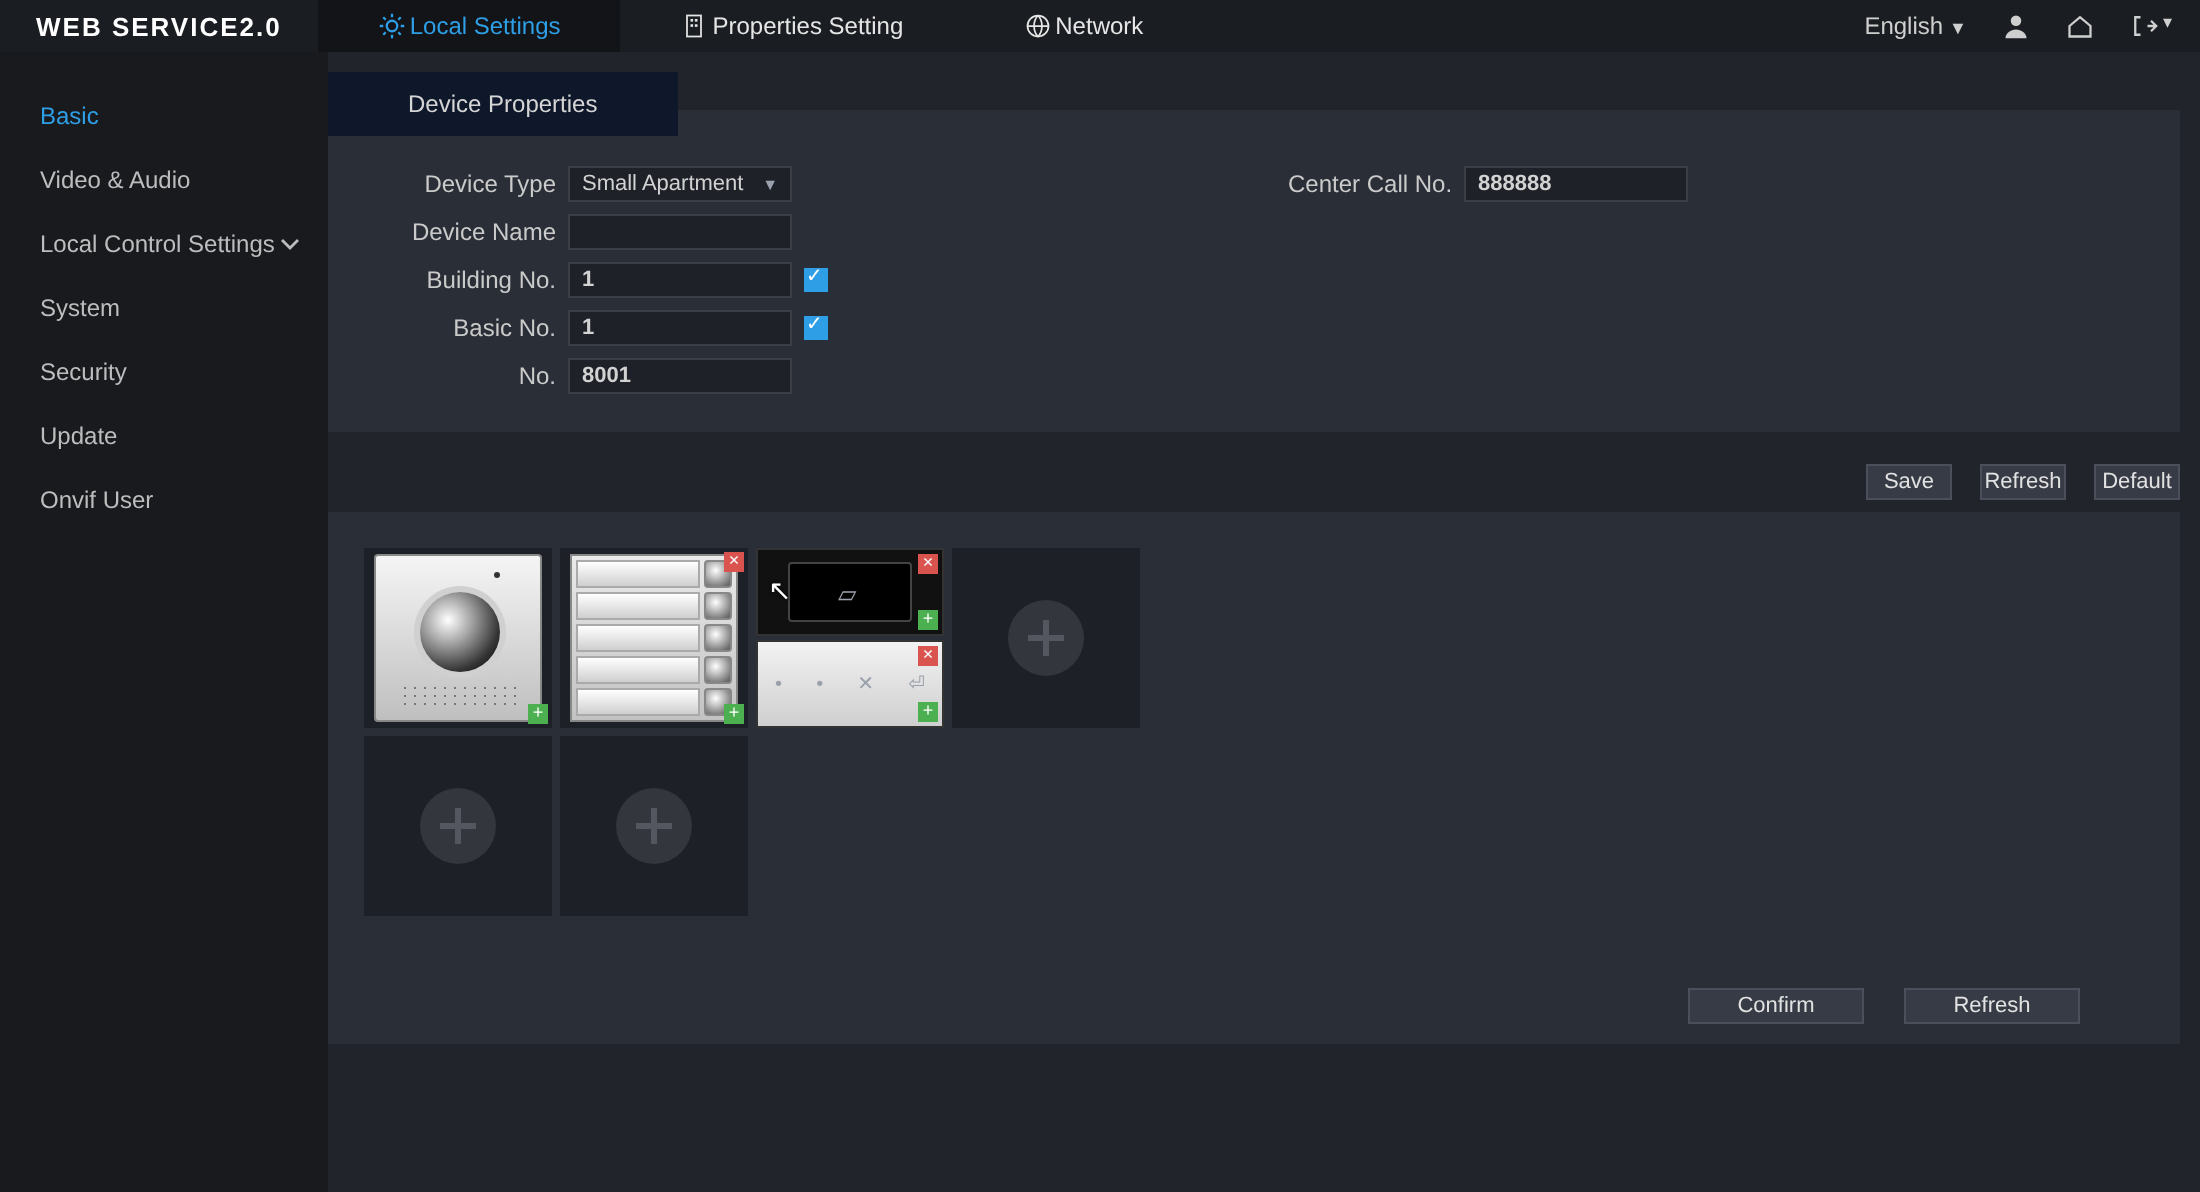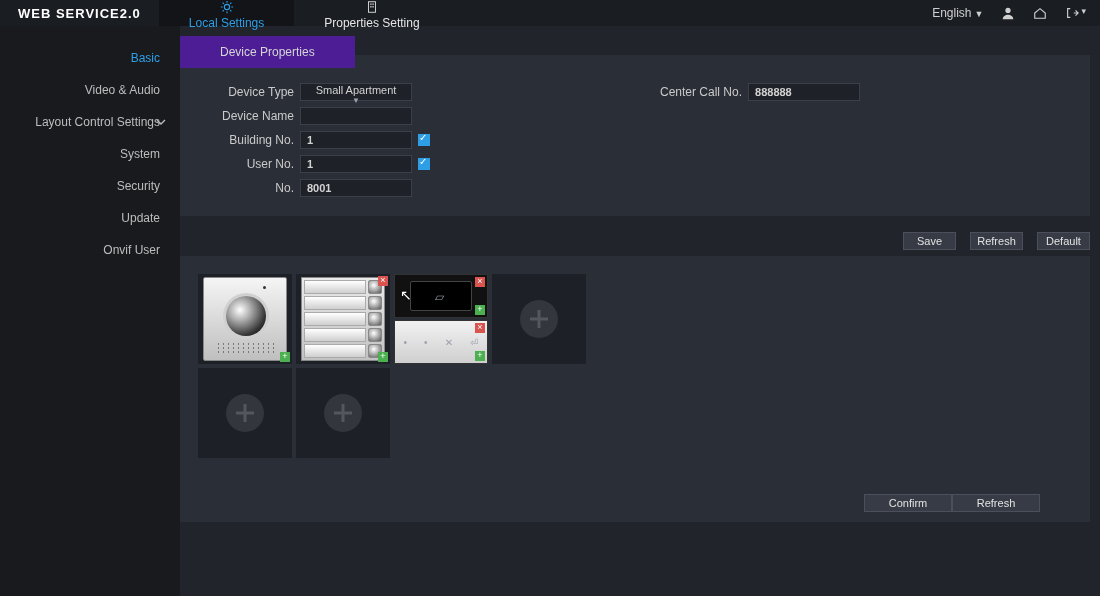--- a/index.html
+++ b/index.html
@@ -1,53 +1,53 @@
 <!DOCTYPE html>
 <html><head>
 <meta charset="utf-8">
 <style>
   * { box-sizing: border-box; margin: 0; padding: 0; }
   body { font-family: "Segoe UI", Arial, sans-serif; background:#21242b; color:#c9c9c9; font-size:12px; }
   
   .topbar { background:#1a1d22; height:26px; display:flex; align-items:center; }
   .brand { color:#fff; font-weight:700; font-size:13px; letter-spacing:1px; padding:0 18px; }
   .topnav { display:flex; height:100%; }
-  .topnav .item { display:flex; align-items:center; padding:0 30px; color:#e6e6e6; gap:2px; height:100%; cursor:pointer;flex-direction:column; }
+  .topnav .item { display:flex; align-items:center; padding:0 30px; color:#e6e6e6; gap:2px; height:100%; cursor:pointer; }
   .topnav .item.active { background:#121418; color:#2e9fe6; }
   .topnav .ico { width:14px; height:14px; display:inline-flex; align-items:center; justify-content:center; }
   .top-right { margin-left:auto; display:flex; align-items:center; gap:18px; padding-right:14px; color:#cfcfcf;}
   .top-right .lang { cursor:pointer; }
   .top-right .tri { font-size:9px; margin-left:3px; color:#cfcfcf;}
   .top-right .ibtn { cursor:pointer; display:inline-flex; }
   
   .layout { display:flex; min-height:570px; }
-  .sidebar { width:180px; background:#181a1e; padding-top:16px;text-align:right;}
+  .sidebar { width:164px; background:#181a1e; padding-top:16px;}
   .sidebar .sitem { padding:9px 20px; color:#bdbdbd; cursor:pointer; position:relative;}
   .sidebar .sitem.active { color:#2e9fe6; }
   .sidebar .sitem .chev { position:absolute; right:14px; top:10px; }
   
   .main { flex:1; padding:10px 10px 10px 0;}
   .panel { background:#2a2e37; margin-bottom:10px; position:relative;}
   .tabhdr { display:flex; }
-  .tab { background:#4c1d95; padding:16px 40px; height:19px; display:flex; align-items:center; color:#d5d5d5;}
+  .tab { background:#0f172a; padding:16px 40px; height:19px; display:flex; align-items:center; color:#d5d5d5;}
   .tabspacer{flex:1;background:#21242b;height:19px;}
   .panel-body { padding:14px 20px 14px 20px; }
   .form-row { display:flex; align-items:center; margin-bottom:4px; height:20px; gap:6px;}
   .lbl { width:94px; text-align:right; color:#cacaca;}
-  .sel, .txt { background:#1e2127; border:1px solid #3b3f48; color:#d2d2d2; height:18px; width:112px; padding:0 6px; font-size:11px;flex-direction:column; }
+  .sel, .txt { background:#1e2127; border:1px solid #3b3f48; color:#d2d2d2; height:18px; width:112px; padding:0 6px; font-size:11px; }
   .txt { width:112px;font-weight:bold; }
   .sel { display:flex; align-items:center; justify-content:space-between; cursor:pointer;}
   .sel .tri2 { font-size:8px; color:#9aa0ac;}
   .chk { width:12px; height:12px; background:#2e9fe6; display:inline-block; position:relative; }
   .chk::after{content:"✓";position:absolute;color:#fff;font-size:10px;left:1px;top:-2px;}
   .two-col { display:flex; }
   .col { }
   .col.right { margin-left:230px; }
   .actions { display:flex; justify-content:flex-end; gap:14px; padding:6px 0 6px 0; background:#21242b;}
-  .btn { background:#373b45; border:1px solid #4a4f5b; color:#e2e2e2; width:53px; height:18px; display:inline-flex; align-items:center; justify-content:center; cursor:pointer; font-size:11px;}
+  .btn { background:#373b45; border:1px solid #4a4f5b; color:#e2e2e2; width:43px; height:18px; display:inline-flex; align-items:center; justify-content:center; cursor:pointer; font-size:11px;}
   
   .facade-grid { display:flex; flex-wrap:wrap; gap:4px; padding:18px 18px 30px 18px; width:490px;}
   .slot { width:94px; height:90px; background:#1d2026; display:flex; align-items:center; justify-content:center; position:relative; }
   .slot.add { cursor:pointer; }
   .plus { width:38px; height:38px; border-radius:50%; background:#33363d; display:flex; align-items:center; justify-content:center; }
   .plus svg line{stroke:#54575f;stroke-width:3;}
   .slot .del { position:absolute; top:2px; right:2px; width:10px;height:10px;background:#d9534f;color:#fff;font-size:9px;line-height:9px;text-align:center;cursor:pointer;}
   .slot .addmk { position:absolute; bottom:2px; right:2px; width:10px;height:10px;background:#4caf50;color:#fff;font-size:9px;line-height:9px;text-align:center;cursor:pointer;}
   
   .mod-camera { width:84px; height:84px; background:linear-gradient(#f5f5f5,#bfbfbf); border-radius:2px; position:relative; border:1px solid #888;}
@@ -60,21 +60,21 @@
   .mod-buttons .btnc{width:14px;background:radial-gradient(circle at 40% 35%, #fff 0%, #bbb 40%, #555 100%);border:1px solid #888;border-radius:2px;}
   .slot.stack {display:flex;flex-direction:column;gap:2px;padding:0;}
   .half{position:relative;height:44px;width:94px;border:1px solid #333;}
   .half .del{top:2px;right:2px;}
   .half .addmk{bottom:2px;right:2px;}
   .mod-screen{width:100%;height:100%;background:#111;display:flex;align-items:center;justify-content:center;position:relative;}
   .mod-screen .scr{width:62px;height:30px;background:#000;border:1px solid #444;border-radius:2px;position:relative;}
   .mod-screen .icon{position:absolute;left:24px;top:8px;color:#9aa0ac;font-size:12px;}
   .cursor{position:absolute;left:5px;top:12px;font-size:14px;color:#fff;filter:drop-shadow(0 0 1px #000);}
   .mod-status{width:100%;height:100%;background:linear-gradient(#f2f2f2,#cfcfcf);display:flex;align-items:center;justify-content:space-around;color:#9aa0ac;font-size:10px;}
-  .ftr-actions{display:flex;justify-content:flex-end;padding:6px 50px 10px 0;}
+  .ftr-actions{display:flex;justify-content:flex-end;gap:20px;padding:6px 50px 10px 0;}
   .btn-wide{width:88px;}
 </style>
 </head>
 <body>
 
 <div class="topbar">
     <div class="brand">WEB SERVICE2.0</div>
     <div class="topnav">
         <div class="item active">
             <span class="ico">
@@ -90,20 +90,29 @@
               <svg viewBox="0 0 16 16" width="14" height="14">
             <rect x="4" y="2" width="8" height="12" fill="none" stroke="#e6e6e6"></rect>
             <rect x="6" y="4" width="1.5" height="1.5" fill="#e6e6e6"></rect>
             <rect x="8.5" y="4" width="1.5" height="1.5" fill="#e6e6e6"></rect>
             <rect x="6" y="7" width="1.5" height="1.5" fill="#e6e6e6"></rect>
             <rect x="8.5" y="7" width="1.5" height="1.5" fill="#e6e6e6"></rect>
           </svg>
             </span>
             <span>Properties Setting</span>
         </div>
+        <div class="item">
+            <span class="ico">
+              <svg viewBox="0 0 16 16" width="14" height="14">
+            <circle cx="8" cy="8" r="6" fill="none" stroke="#e6e6e6"></circle>
+            <path d="M2 8h12M8 2c3 3 3 9 0 12M8 2c-3 3-3 9 0 12" fill="none" stroke="#e6e6e6"></path>
+          </svg>
+            </span>
+            <span>Network</span>
+        </div>
     </div>
     <div class="top-right">
         <span class="lang"><span>English</span><span class="tri">▼</span></span>
         <span class="ibtn">
           <svg viewBox="0 0 16 16" width="14" height="14">
           <circle cx="8" cy="5" r="3" fill="#cfcfcf"></circle>
           <path d="M2 15c0-3 3-5 6-5s6 2 6 5" fill="#cfcfcf"></path>
         </svg>
         </span>
         <span class="ibtn">
@@ -118,21 +127,21 @@
           <span class="tri" style="margin-left:2px;">▾</span>
         </span>
     </div>
 </div>
 
 <div class="layout">
   <div class="sidebar">
       <div class="sitem active">Basic</div>
       <div class="sitem">Video &amp; Audio</div>
       <div class="sitem">
-        <span>Layout Control Settings</span>
+        <span>Local Control Settings</span>
         <span class="chev">
           <svg viewBox="0 0 10 10" width="10" height="10">
             <path d="M1 3l4 4 4-4" fill="none" stroke="#bdbdbd" stroke-width="1.4"></path>
           </svg>
         </span>
       </div>
       <div class="sitem">System</div>
       <div class="sitem">Security</div>
       <div class="sitem">Update</div>
       <div class="sitem">Onvif User</div>
@@ -158,21 +167,21 @@
             <div class="form-row">
               <span class="lbl">Device Name</span>
               <input class="txt" value="" style="">
             </div>
             <div class="form-row">
               <span class="lbl">Building No.</span>
               <input class="txt" value="1" style="">
               <span class="chk"></span>
             </div>
             <div class="form-row">
-              <span class="lbl">User No.</span>
+              <span class="lbl">Basic No.</span>
               <input class="txt" value="1" style="">
               <span class="chk"></span>
             </div>
             <div class="form-row">
               <span class="lbl">No.</span>
               <input class="txt" value="8001" style="">
             </div>
           </div>
           <div class="col right">
             <div class="form-row">

